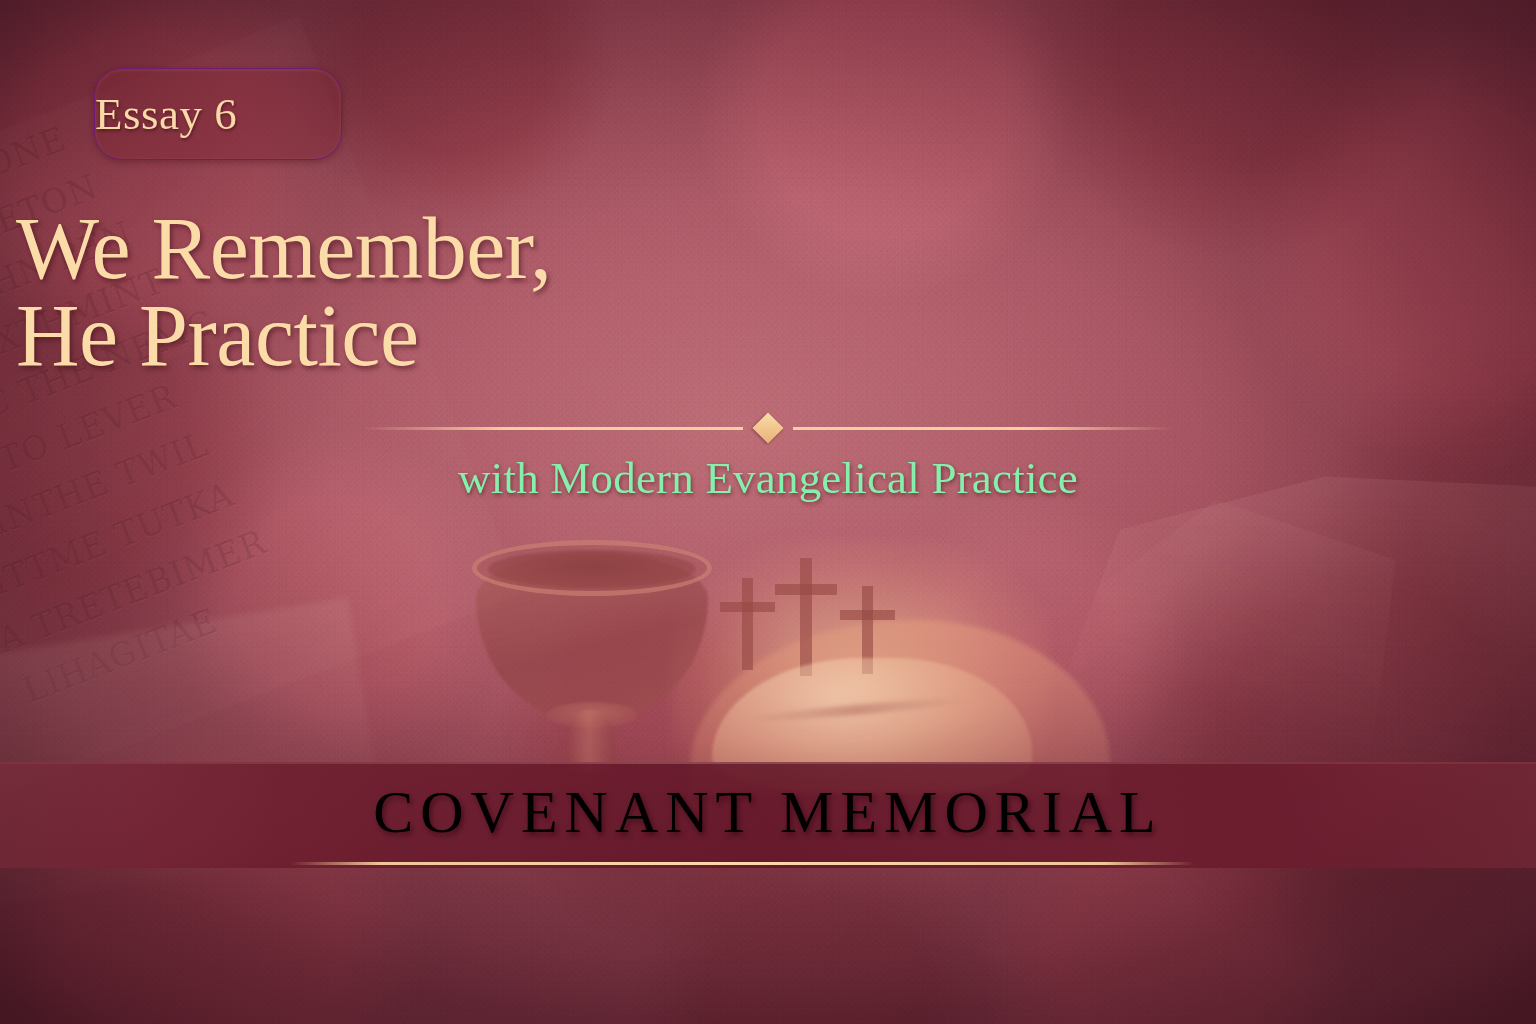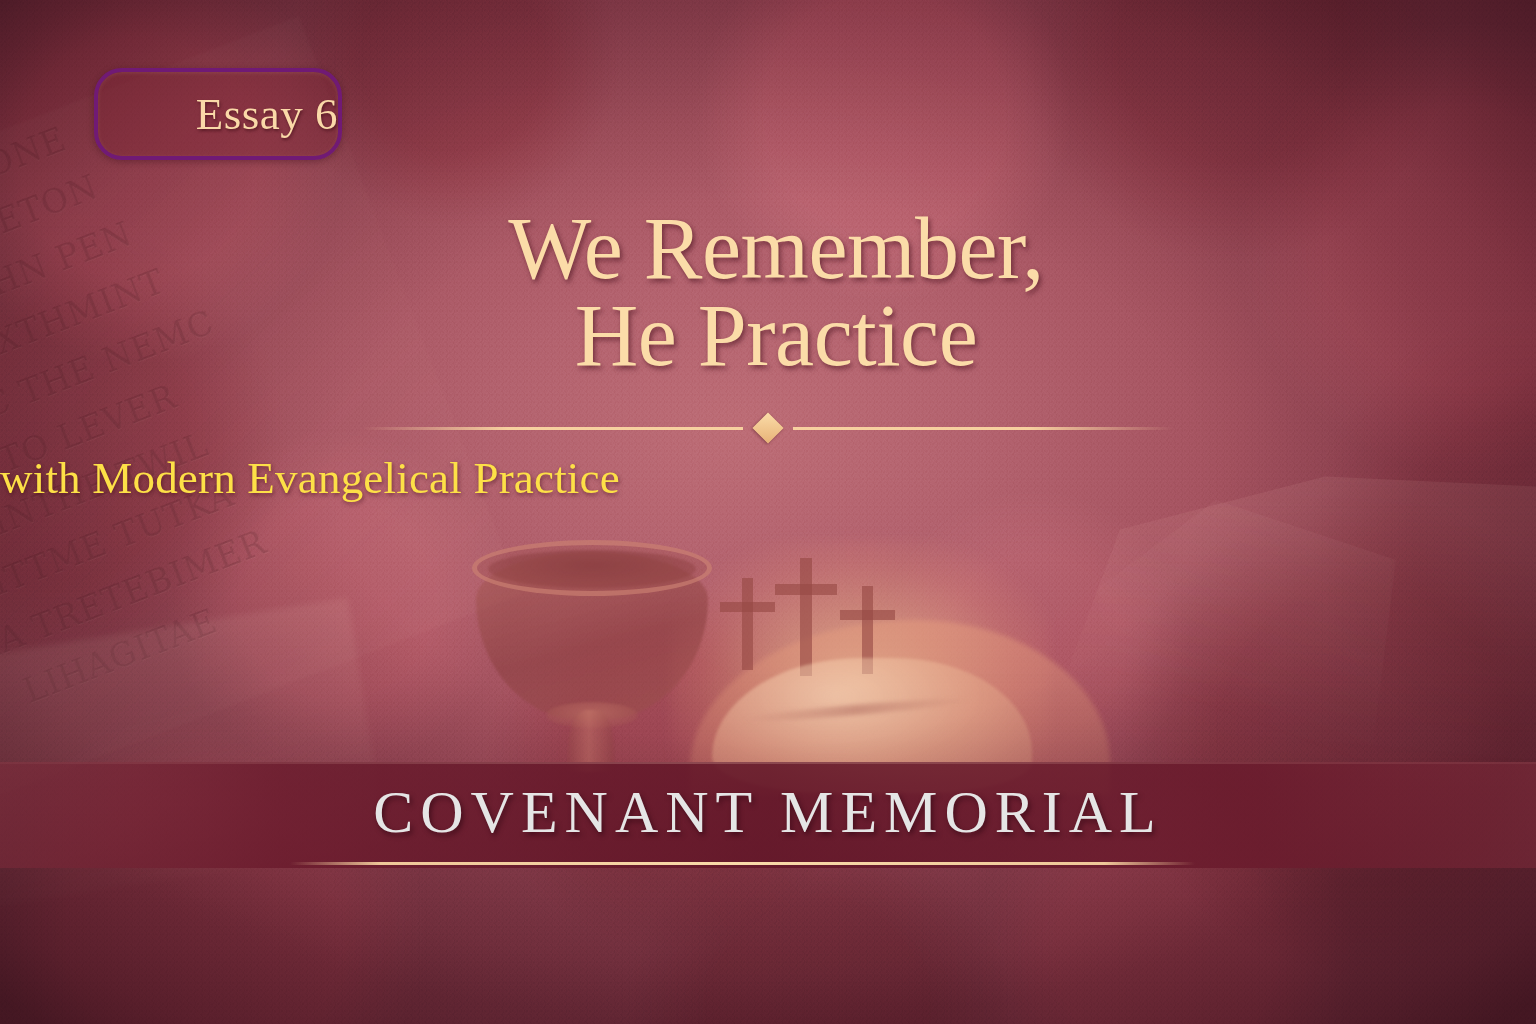--- a/index.html
+++ b/index.html
@@ -221,38 +221,37 @@
     background: radial-gradient(ellipse at 50% 40%, rgba(204,126,112,.48), rgba(144,66,66,.30));
     border-radius: 50%;
     filter: blur(1.2px);
   }
 
   
   .badge {
     position: absolute;
     left: 94px; top: 68px;
     width: 248px; height: 92px;
-    border: 4px solid #701a75;
+    border: 1px solid #701a75;
     border-radius: 28px;
     background: rgba(122,36,50,.40);
     box-shadow: 0 2px 7px rgba(50,8,18,.35), inset 0 1px 4px rgba(255,220,180,.12);
-    display: flex; align-items: center; justify-content: flex-end;
+    display: flex; align-items: center; justify-content: flex-start;
   }
   .badge-label {
     font-size: 45px;
     color: #fad9a8;
     letter-spacing: .5px;
     text-shadow: 1px 2px 3px rgba(60,10,20,.60);
   }
 
   
   .title-block {
     position: absolute;
     left: 16px; right: 0; top: 205px;
-    text-align: center;
   }
   .title-line {
     font-size: 88px;
     line-height: .99;
     color: #fbdca8;
     letter-spacing: -.5px;
     text-shadow: 2px 3px 5px rgba(62,10,22,.55);
   }
 
   .divider {
@@ -272,23 +271,23 @@
     width: 22px; height: 22px;
     margin: 0 14px;
     background: linear-gradient(135deg, #fbdca8, #e7b277);
     transform: rotate(45deg);
     box-shadow: 0 1px 3px rgba(60,10,20,.45);
   }
 
   .subtitle {
     position: absolute;
     left: 0; right: 0; top: 452px;
-    text-align: left;
+    text-align: center;
     font-size: 45px;
-    color: #fde047;
+    color: #86efac;
     letter-spacing: .2px;
     text-shadow: 1px 2px 4px rgba(62,10,22,.55);
   }
 
   
   .band {
     position: absolute;
     left: 0; right: 0; top: 762px;
     height: 106px;
     background: linear-gradient(90deg,
@@ -301,21 +300,21 @@
   .band-top-hi {
     position: absolute; left: 0; right: 0; top: 762px;
     height: 2px;
     background: linear-gradient(90deg, rgba(255,210,190,.04), rgba(255,215,195,.22) 45%, rgba(255,210,190,.06));
   }
   .band-title {
     position: absolute;
     left: 0; right: 0; top: 778px;
     text-align: center;
     font-size: 60px;
-    color: #e5e5e5;
+    color: #000000;
     letter-spacing: 7px;
     text-shadow: 2px 3px 5px rgba(48,6,18,.65);
   }
   .band-rule {
     position: absolute;
     left: 290px; width: 905px; top: 862px;
     height: 3px;
     background: linear-gradient(90deg,
       rgba(244,196,140,0) 0%,
       rgba(250,214,162,.92) 10%,

